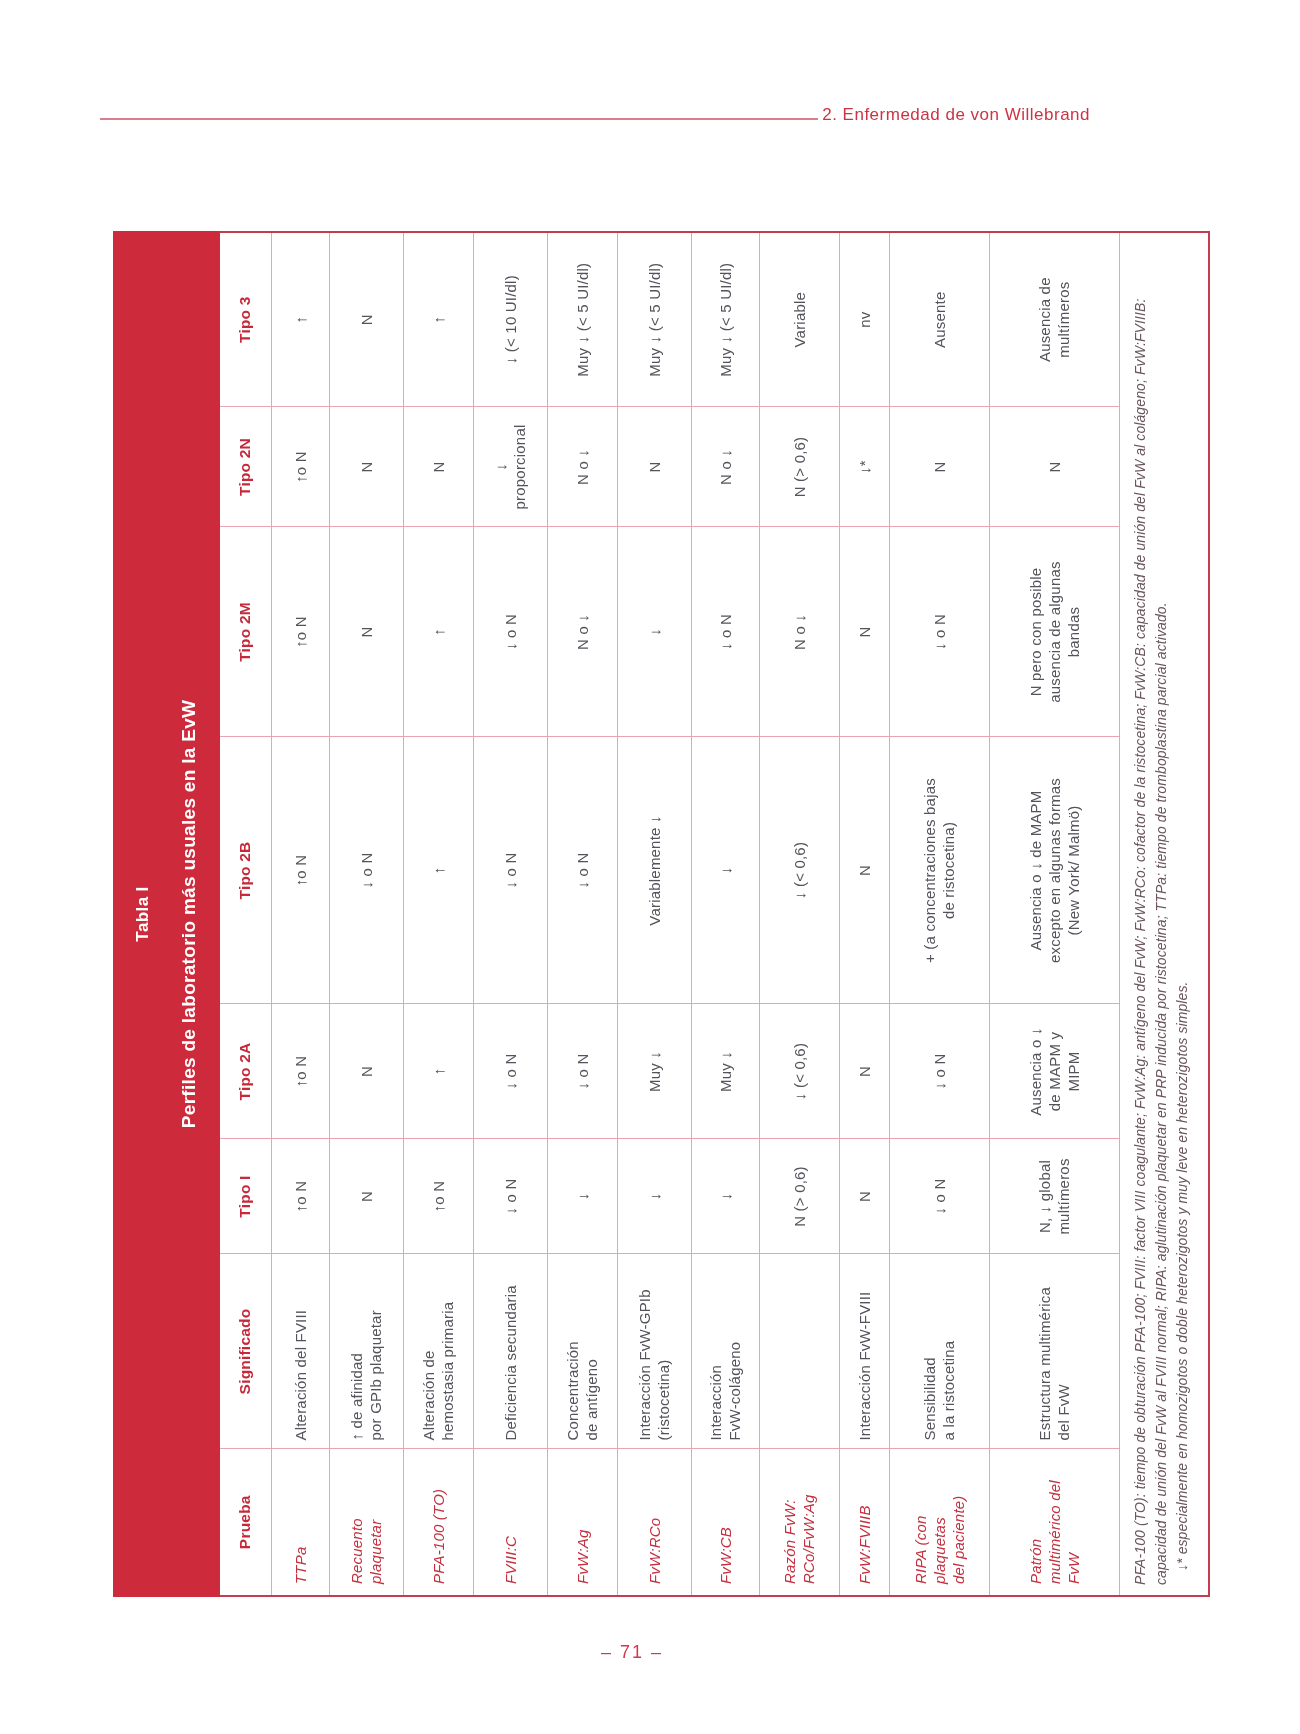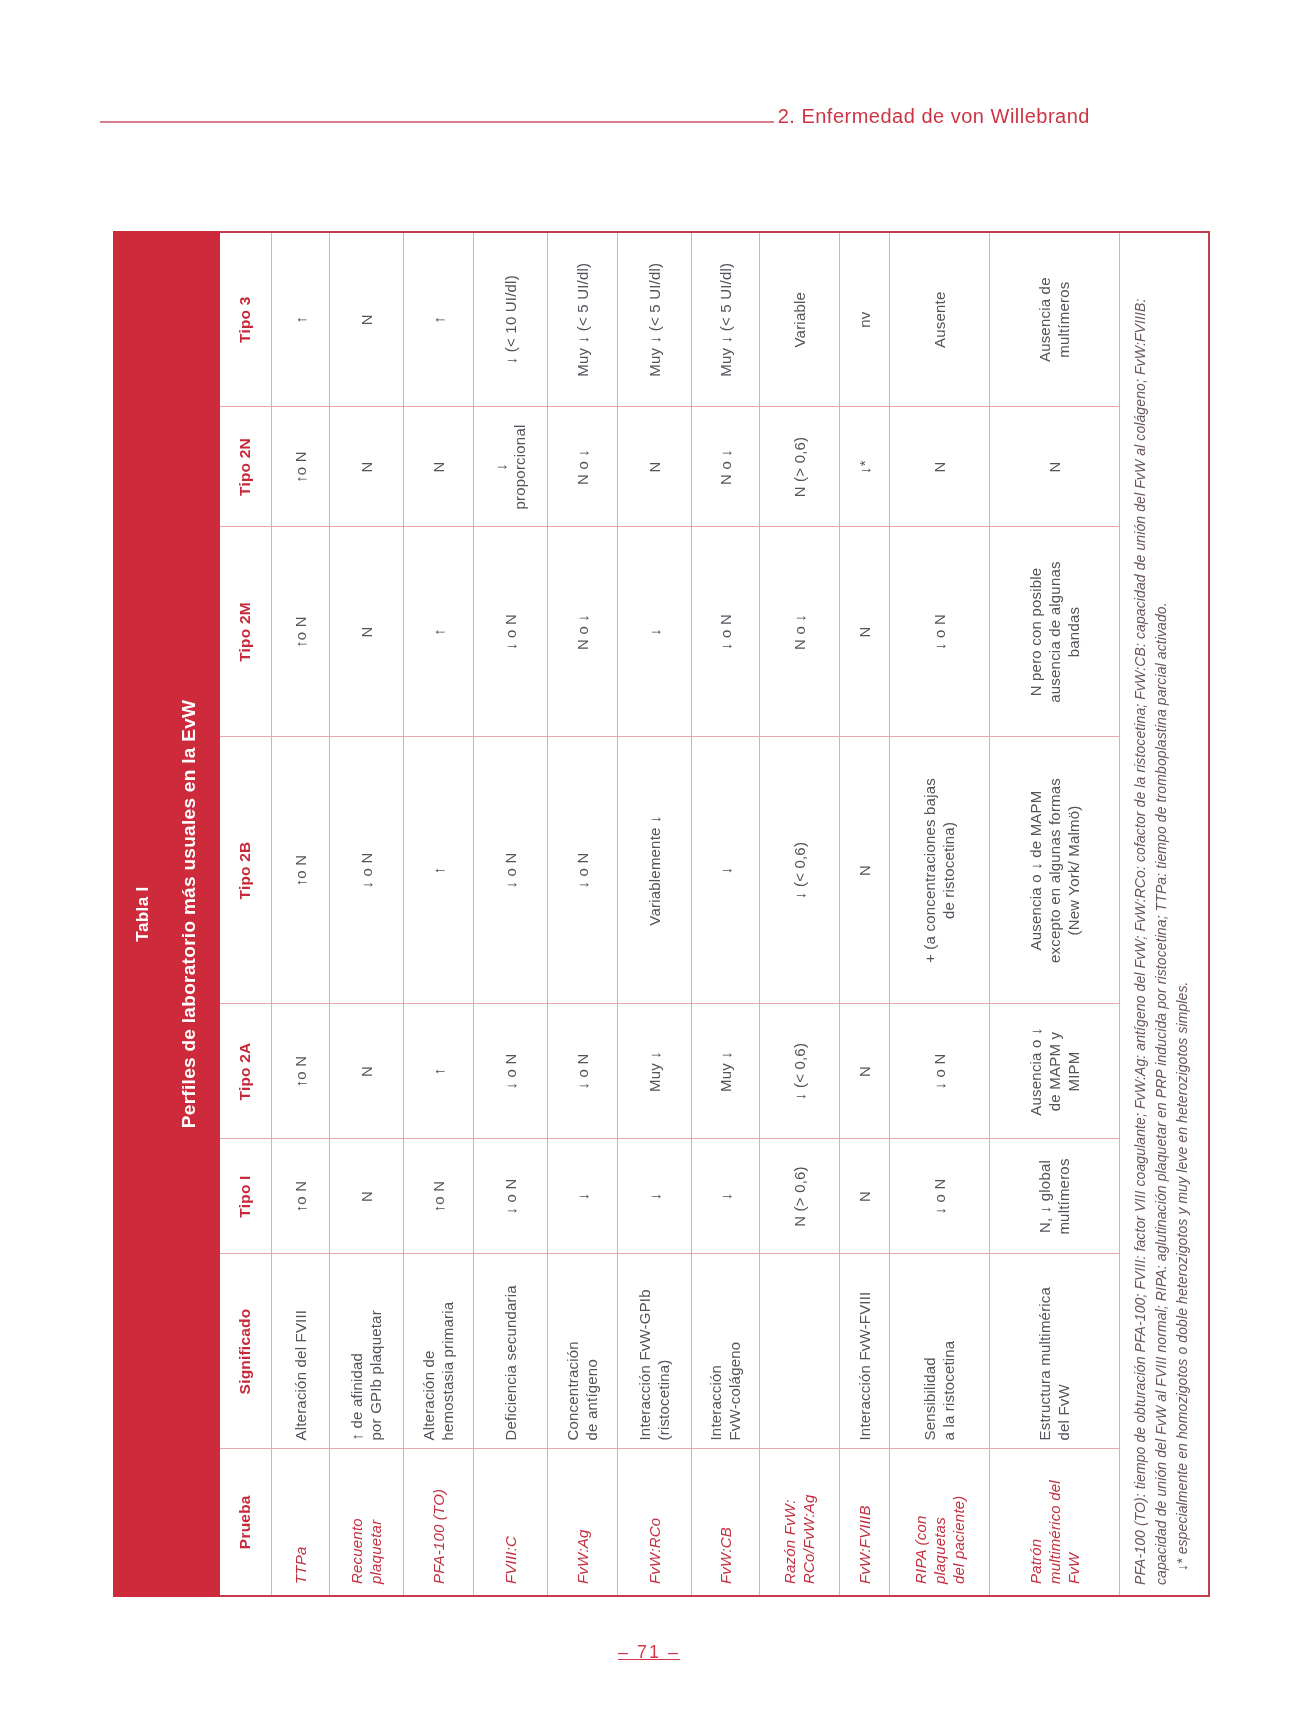--- a/index.html
+++ b/index.html
@@ -4,21 +4,21 @@
 <style>
   * { margin:0; padding:0; box-sizing:border-box; }
   html,body { width:1300px; height:1734px; background:#ffffff;
     font-family:"Liberation Sans", sans-serif; }
   .page { position:relative; width:1300px; height:1734px; background:#fff; overflow:hidden; }
 
   
   .page-header { position:absolute; left:100px; top:105px; width:990px;
     display:flex; align-items:flex-end; }
   .header-rule { flex:1 1 auto; height:2px; background:#d97d88; margin-bottom:5px; }
-  .header-title { flex:0 0 auto; color:#ce3343; font-size:20px; letter-spacing:0.5px;
+  .header-title { flex:0 0 auto; color:#ce3343; font-size:17px; letter-spacing:0.5px;
     padding-left:4px; white-space:nowrap; }
 
   
   .table-area { position:absolute; left:113px; top:233px; width:1072px; height:1364px; }
   .rot { position:absolute; left:0; top:0; width:1364px; height:1072px;
     transform-origin:top left; transform:rotate(-90deg) translateX(-1364px); }
 
   table.evw { width:1364px; height:1072px; border-collapse:collapse; table-layout:fixed;
     border:2px solid #c43c4d; }
   table.evw th, table.evw td { border:1px solid #eaa6ae; vertical-align:middle;
@@ -51,22 +51,22 @@
   tbody tr:nth-child(9){height:50px}  tbody tr:nth-child(10){height:100px}
   tbody tr:nth-child(11){height:130px}
 
   tr.r-foot { height:90px; }
   tr.r-foot td { vertical-align:top; padding:10px 0 0 10px; }
   .fn-line { color:#6a565c; font-style:italic; font-size:14px; line-height:21px;
     white-space:nowrap; overflow:hidden; letter-spacing:0.1px; }
   .fn-line.indent { padding-left:14px; }
 
   
-  .page-number { position:absolute; left:113px; top:1642px; width:1072px;
-    text-align:center; color:#d6374a; font-size:18px; letter-spacing:2px;text-decoration:underline; }
+  .page-number { position:absolute; left:96px; top:1642px; width:1072px;
+    text-align:center; color:#d6374a; font-size:18px; letter-spacing:2px; }
 </style>
 </head>
 <body>
 
 <div class="page">
 
   <div class="page-header">
     <div class="header-rule"></div>
     <div class="header-title">2. Enfermedad de von Willebrand</div>
   </div>

